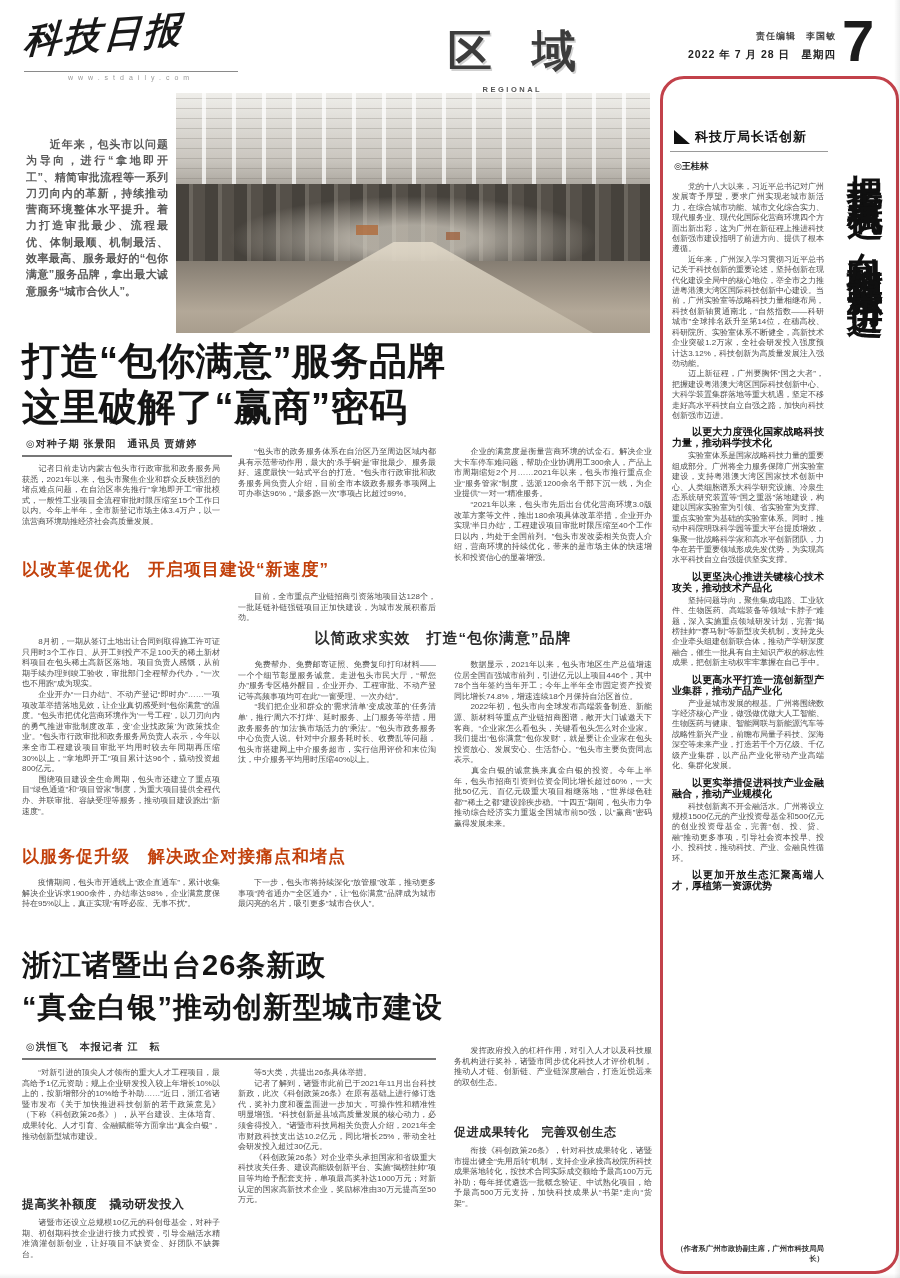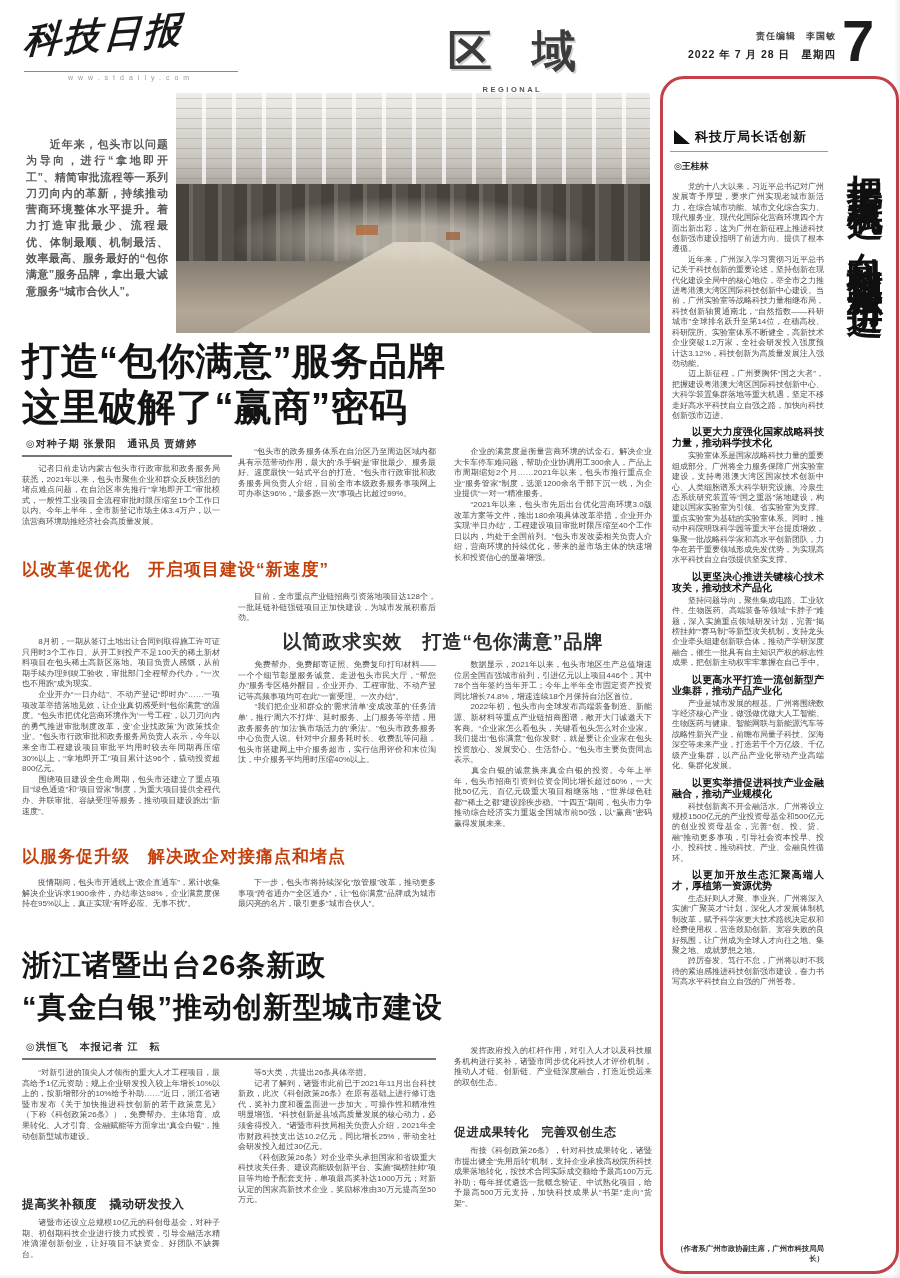--- a/index.html
+++ b/index.html
@@ -48,21 +48,21 @@
   
   .hl1{left:22px;top:336px;width:640px;font-size:38px;font-weight:900;color:#141414;
        letter-spacing:0.5px;white-space:nowrap;}
   .hl2{left:22px;top:382px;width:640px;font-size:38px;font-weight:900;color:#141414;
        letter-spacing:0.5px;white-space:nowrap;}
   .byline{font-size:10px;font-weight:700;color:#333;letter-spacing:1px;}
   .rule{background:#777;height:1.5px;}
   .txt{font-size:8px;line-height:10.6px;color:#4d4d4d;text-align:justify;
        overflow:hidden;white-space:pre-line;}
   .sec-head{font-size:17px;font-weight:800;color:#c2410c;letter-spacing:1px;white-space:nowrap;overflow:hidden;}
-  .sec-head-c{font-size:19px;font-weight:800;color:#2e2e2e;letter-spacing:1px;text-align:center;white-space:nowrap;overflow:hidden;}
+  .sec-head-c{font-size:15px;font-weight:800;color:#2e2e2e;letter-spacing:1px;text-align:center;white-space:nowrap;overflow:hidden;}
   .sec-head-s{font-size:12px;font-weight:800;color:#2e2e2e;letter-spacing:0.5px;white-space:nowrap;overflow:hidden;}
   
   .zhl{font-size:29px;font-weight:900;color:#161616;letter-spacing:1px;white-space:nowrap;}
   
   .red-box{left:660px;top:76px;width:233px;height:1192px;border:3px solid #c2414a;border-radius:24px;}
   .op-tag{left:674px;top:128px;display:flex;align-items:center;gap:5px;}
   .tri{width:0;height:0;border-bottom:14px solid #101010;border-right:16px solid transparent;}
   .op-tag-label{font-size:13px;font-weight:800;color:#111;letter-spacing:1px;white-space:nowrap;}
   .op-tag-rule{left:670px;top:151px;width:158px;height:1px;background:#9a9a9a;}
   .op-author{left:674px;top:160px;font-size:9px;font-weight:700;color:#222;}
@@ -138,21 +138,21 @@
 
 <div class="abs sec-head" style="left:22px;top:845px;width:332px;">以服务促升级　解决政企对接痛点和堵点</div>
 <div class="abs txt" style="left:22px;top:878px;width:198px;height:56px;">　　疫情期间，包头市开通线上“政企直通车”，累计收集解决企业诉求1900余件，办结率达98%，企业满意度保持在95%以上，真正实现“有呼必应、无事不扰”。</div>
 <div class="abs txt" style="left:238px;top:878px;width:198px;height:56px;">　　下一步，包头市将持续深化“放管服”改革，推动更多事项“跨省通办”“全区通办”，让“包你满意”品牌成为城市最闪亮的名片，吸引更多“城市合伙人”。</div>
 
 <div class="abs zhl" style="left:22px;top:946px;">浙江诸暨出台26条新政</div>
 <div class="abs zhl" style="left:22px;top:988px;">“真金白银”推动创新型城市建设</div>
 <div class="abs byline" style="left:26px;top:1040px;width:260px;">◎洪恒飞　本报记者 江　耘</div>
 <div class="abs rule" style="left:22px;top:1058px;width:414px;"></div>
 
-<div class="abs txt" style="left:22px;top:1068px;width:198px;height:124px;">　　“对新引进的顶尖人才领衔的重大人才工程项目，最高给予1亿元资助；规上企业研发投入较上年增长10%以上的，按新增部分的10%给予补助……”近日，浙江省诸暨市发布《关于加快推进科技创新的若干政策意见》（下称《科创政策26条》），免费帮办、主体培育、成果转化、人才引育、金融赋能等方面拿出“真金白银”，推动创新型城市建设。</div>
+<div class="abs txt" style="left:22px;top:1068px;width:198px;height:124px;">　　“对新引进的顶尖人才领衔的重大人才工程项目，最高给予1亿元资助；规上企业研发投入较上年增长10%以上的，按新增部分的10%给予补助……”近日，浙江省诸暨市发布《关于加快推进科技创新的若干政策意见》（下称《科创政策26条》），从平台建设、主体培育、成果转化、人才引育、金融赋能等方面拿出“真金白银”，推动创新型城市建设。</div>
 <div class="abs sec-head-s" style="left:22px;top:1196px;width:198px;">提高奖补额度　撬动研发投入</div>
 <div class="abs txt" style="left:22px;top:1218px;width:198px;height:54px;">　　诸暨市还设立总规模10亿元的科创母基金，对种子期、初创期科技企业进行接力式投资，引导金融活水精准滴灌创新创业，让好项目不缺资金、好团队不缺舞台。</div>
 <div class="abs txt" style="left:238px;top:1068px;width:198px;height:204px;">　　等5大类，共提出26条具体举措。
 　　记者了解到，诸暨市此前已于2021年11月出台科技新政，此次《科创政策26条》在原有基础上进行修订迭代，奖补力度和覆盖面进一步加大，可操作性和精准性明显增强。“科技创新是县域高质量发展的核心动力，必须舍得投入。”诸暨市科技局相关负责人介绍，2021年全市财政科技支出达10.2亿元，同比增长25%，带动全社会研发投入超过30亿元。
 　　《科创政策26条》对企业牵头承担国家和省级重大科技攻关任务、建设高能级创新平台、实施“揭榜挂帅”项目等均给予配套支持，单项最高奖补达1000万元；对新认定的国家高新技术企业，奖励标准由30万元提高至50万元。</div>
 <div class="abs txt" style="left:454px;top:1046px;width:198px;height:74px;">　　发挥政府投入的杠杆作用，对引入人才以及科技服务机构进行奖补，诸暨市同步优化科技人才评价机制，推动人才链、创新链、产业链深度融合，打造近悦远来的双创生态。</div>
 <div class="abs sec-head-s" style="left:454px;top:1124px;width:198px;">促进成果转化　完善双创生态</div>
 <div class="abs txt" style="left:454px;top:1146px;width:198px;height:126px;">　　衔接《科创政策26条》，针对科技成果转化，诸暨市提出健全“先用后转”机制，支持企业承接高校院所科技成果落地转化，按技术合同实际成交额给予最高100万元补助；每年择优遴选一批概念验证、中试熟化项目，给予最高500万元支持，加快科技成果从“书架”走向“货架”。</div>
 
 <div class="abs red-box"></div>
@@ -170,21 +170,19 @@
 　　迈上新征程，广州要胸怀“国之大者”，把握建设粤港澳大湾区国际科技创新中心、大科学装置集群落地等重大机遇，坚定不移走好高水平科技自立自强之路，加快向科技创新强市迈进。</p>
   <p class="op-sub">以更大力度强化国家战略科技力量，推动科学技术化</p>
   <p class="op-p">　　实验室体系是国家战略科技力量的重要组成部分。广州将全力服务保障广州实验室建设，支持粤港澳大湾区国家技术创新中心、人类细胞谱系大科学研究设施、冷泉生态系统研究装置等“国之重器”落地建设，构建以国家实验室为引领、省实验室为支撑、重点实验室为基础的实验室体系。同时，推动中科院明珠科学园等重大平台提质增效，集聚一批战略科学家和高水平创新团队，力争在若干重要领域形成先发优势，为实现高水平科技自立自强提供坚实支撑。</p>
   <p class="op-sub">以更坚决心推进关键核心技术攻关，推动技术产品化</p>
   <p class="op-p">　　坚持问题导向，聚焦集成电路、工业软件、生物医药、高端装备等领域“卡脖子”难题，深入实施重点领域研发计划，完善“揭榜挂帅”“赛马制”等新型攻关机制，支持龙头企业牵头组建创新联合体，推动产学研深度融合，催生一批具有自主知识产权的标志性成果，把创新主动权牢牢掌握在自己手中。</p>
   <p class="op-sub">以更高水平打造一流创新型产业集群，推动产品产业化</p>
   <p class="op-p">　　产业是城市发展的根基。广州将围绕数字经济核心产业，做强做优做大人工智能、生物医药与健康、智能网联与新能源汽车等战略性新兴产业，前瞻布局量子科技、深海深空等未来产业，打造若干个万亿级、千亿级产业集群，以产品产业化带动产业高端化、集群化发展。</p>
   <p class="op-sub">以更实举措促进科技产业金融融合，推动产业规模化</p>
   <p class="op-p">　　科技创新离不开金融活水。广州将设立规模1500亿元的产业投资母基金和500亿元的创业投资母基金，完善“创、投、贷、融”推动更多事项，引导社会资本投早、投小、投科技，推动科技、产业、金融良性循环。</p>
   <p class="op-sub">以更加开放生态汇聚高端人才，厚植第一资源优势</p>
-  <p class="op-p">　　生态好则人才聚、事业兴。广州将深入实施“广聚英才”计划，深化人才发展体制机制改革，赋予科学家更大技术路线决定权和经费使用权，营造鼓励创新、宽容失败的良好氛围，让广州成为全球人才向往之地、集聚之地、成就梦想之地。
-　　踔厉奋发、笃行不怠，广州将以时不我待的紧迫感推进科技创新强市建设，奋力书写高水平科技自立自强的广州答卷。</p>
 </div>
 <div class="abs op-credit">（作者系广州市政协副主席，广州市科技局局长）</div>
 
 <div class="abs op-vert">把握重大机遇　向科技创新强市迈进</div>
 
 <div class="abs edge-r"></div>
 <div class="abs edge-b"></div>
 
 </body></html>

